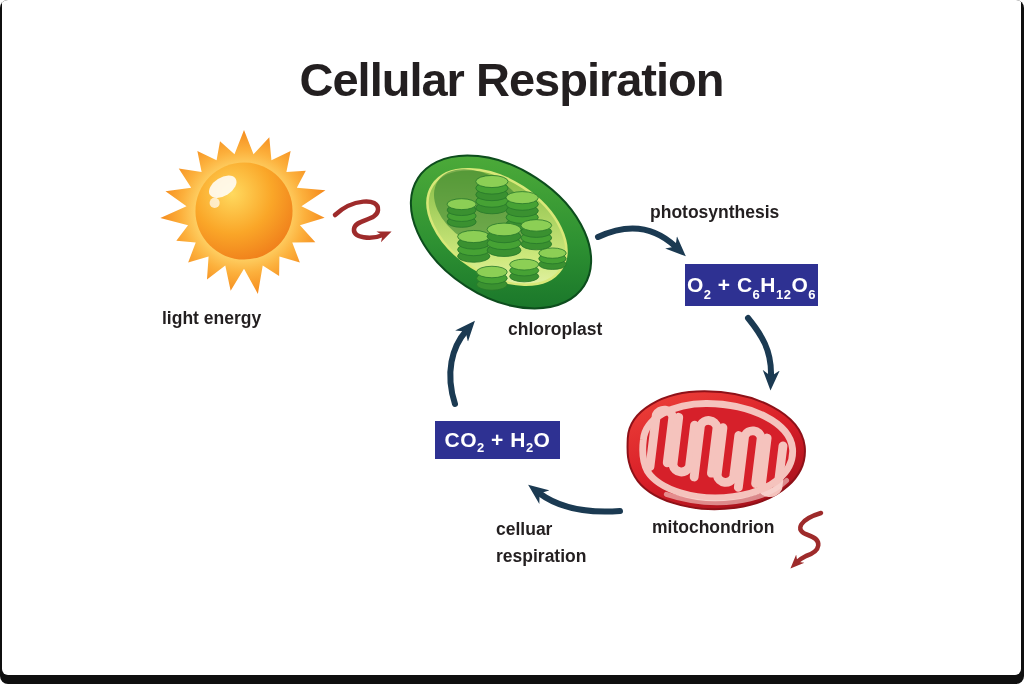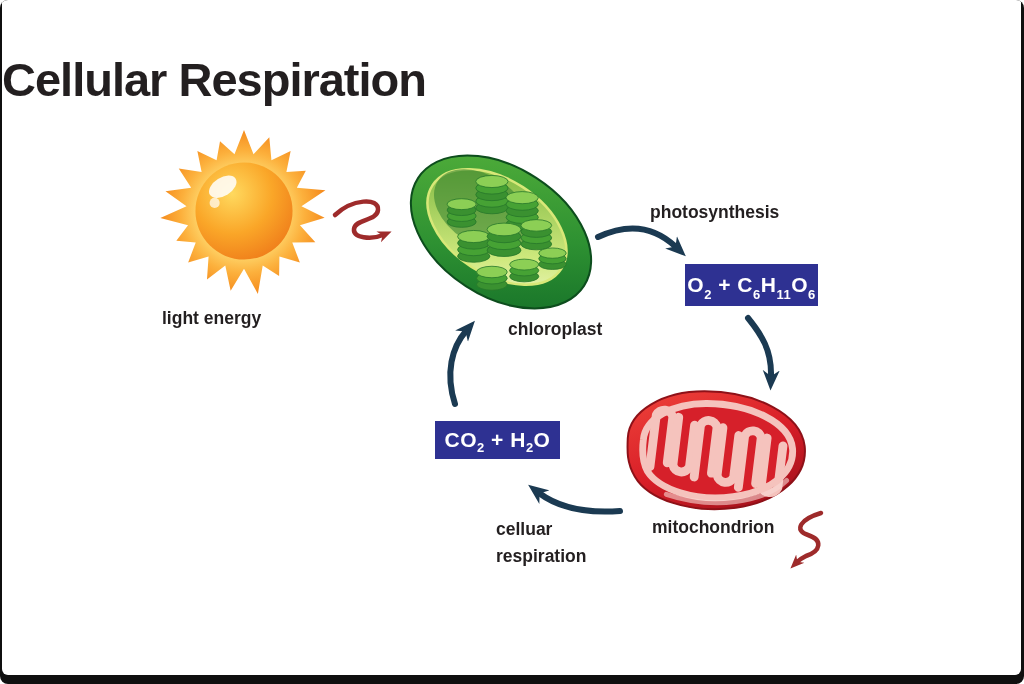--- a/index.html
+++ b/index.html
@@ -3,21 +3,21 @@
 <meta charset="utf-8">
 <style>
   :root{
     --box_bg:#2e3192; --arrow_navy:#1b3a52; --arrow_red:#9e2b2b;
     --text:#231f20; --box_text:#ffffff;
   }
   html,body{margin:0;padding:0;background:#ffffff;}
   body{font-family:"Liberation Sans", sans-serif;}
   #frame{position:relative;width:1024px;height:684px;background:#0f0f0f;border-radius:8px;overflow:hidden;}
   #canvas{position:absolute;left:2px;top:0;right:3px;bottom:9px;background:#ffffff;border-radius:2px 2px 6px 6px;overflow:hidden;}
-  .title{position:absolute;left:0;top:52px;width:100%;
+  .title{position:absolute;left:0;top:52px;width:100%;text-align:center;
     font-size:47px;font-weight:700;letter-spacing:-1px;color:var(--text);}
   .lbl{position:absolute;font-weight:700;color:var(--text);font-size:17.5px;line-height:1.55;}
   .lbl.center{text-align:left;}
   .chembox{position:absolute;background:var(--box_bg);color:var(--box_text);
     display:flex;align-items:center;justify-content:center;
     font-weight:700;font-size:21px;letter-spacing:.5px;}
   .chembox .sub{font-size:13px;align-self:flex-end;transform:translateY(-4px);font-weight:700;}
   .chembox .pc{white-space:pre;}
   svg{display:block;}
   .abs{position:absolute;}
@@ -115,21 +115,21 @@
 
   <div class="lbl center" style="left:648px;top:199px;width:150px;">photosynthesis</div>
 
   <div class="chembox" style="left:683px;top:264px;width:133px;height:42px;">
     <span class="pc">O</span>
         <span class="sub">2</span>
         <span class="pc"> + </span>
         <span class="pc">C</span>
         <span class="sub">6</span>
         <span class="pc">H</span>
-        <span class="sub">11</span>
+        <span class="sub">12</span>
         <span class="pc">O</span>
         <span class="sub">6</span>
   </div>
 
   <div class="abs" style="left:611px;top:377px;">
     <svg width="206" height="150" viewBox="0 0 210 150">
       <defs>
         <linearGradient id="mitOuter" x1="0%" y1="0%" x2="85%" y2="100%">
           <stop offset="0%" stop-color="#f0463c"></stop>
           <stop offset="55%" stop-color="#d81e27"></stop>

